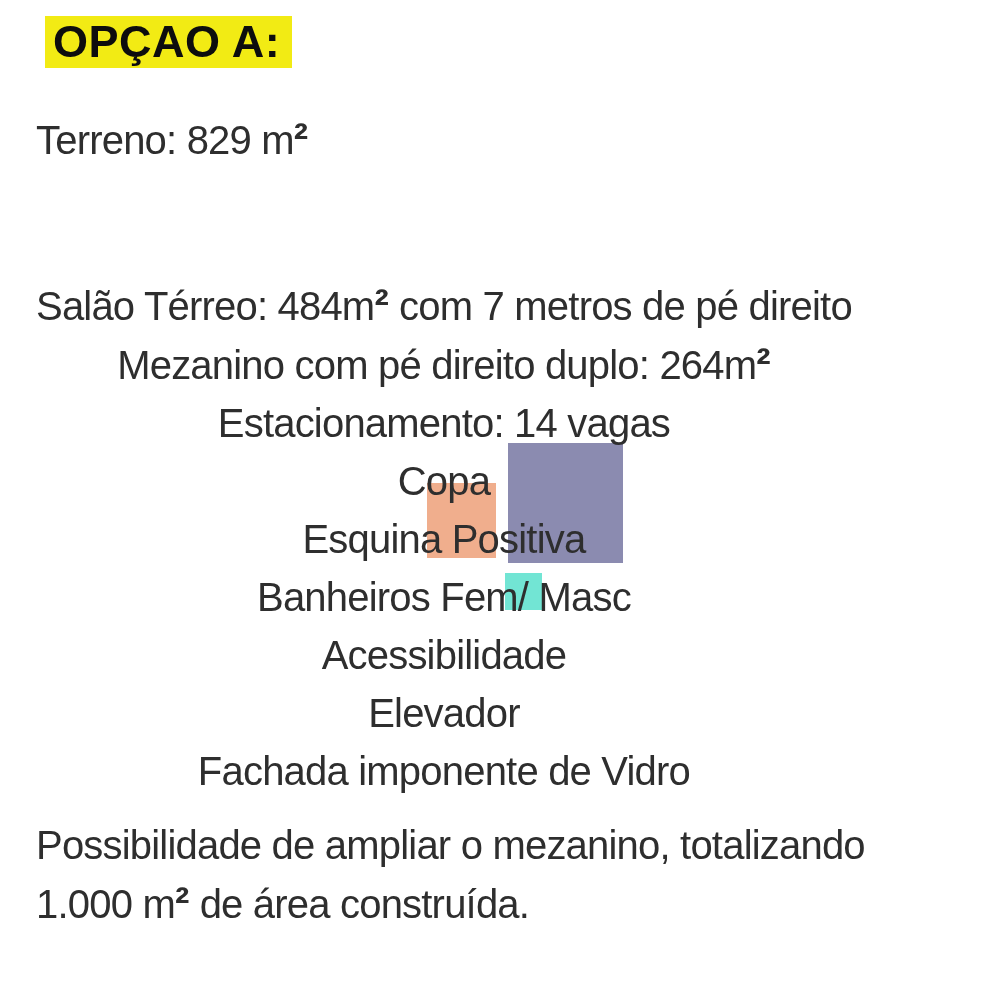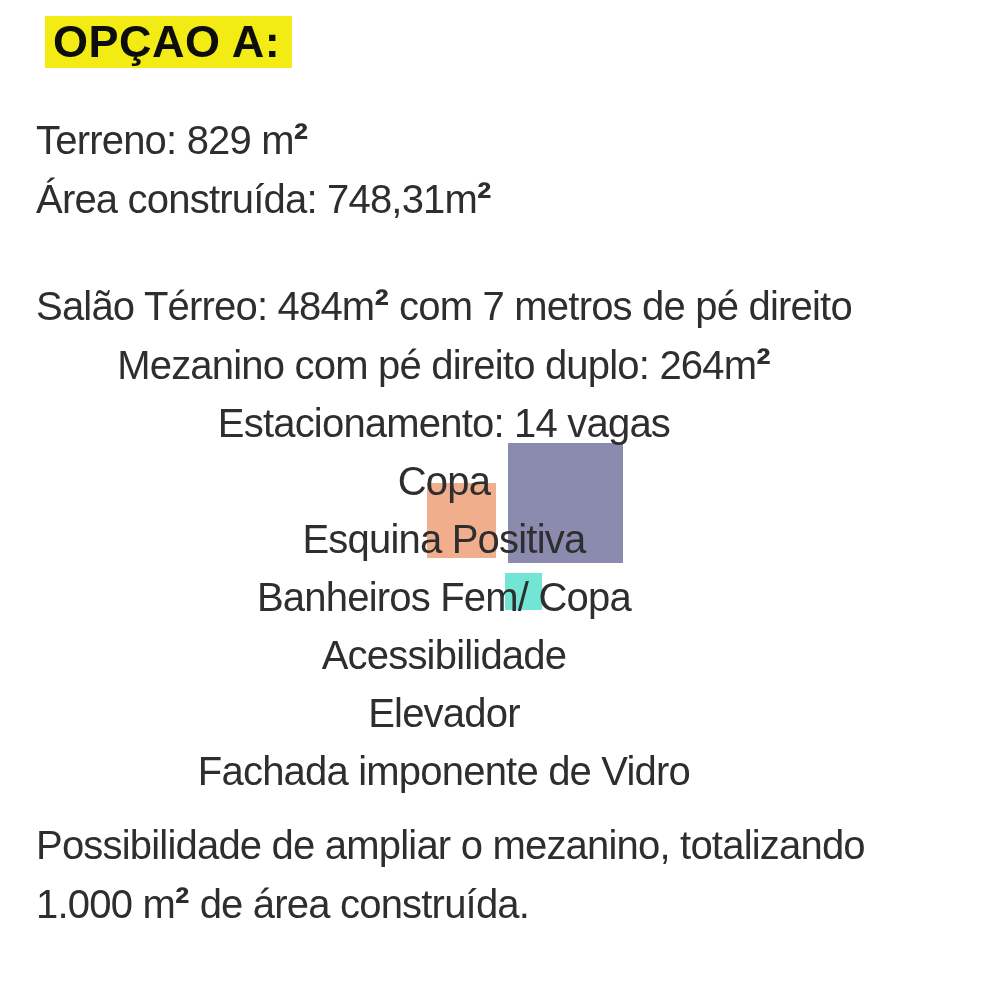--- a/index.html
+++ b/index.html
@@ -50,30 +50,29 @@
 <body>
 
 <div class="title-highlight" style="background: rgb(242, 235, 20); color: rgb(13, 13, 13);">OPÇAO A:</div>
 
 <div class="decor-square" id="sq-orange" style="background: rgb(240, 174, 141);"></div>
 <div class="decor-square" id="sq-purple" style="background: rgb(139, 139, 176);"></div>
 <div class="decor-square" id="sq-teal" style="background: rgb(114, 229, 212);"></div>
 
 <div class="text-block" id="block-summary">
   <span class="line">Terreno: 829 m<span class="sup2">²</span></span>
-  <span class="line">Área construída: 748,31m<span class="sup2">²</span></span>
 </div>
 
 <div class="text-block" id="block-features">
   <span class="line">Salão Térreo: 484m<span class="sup2">²</span> com 7 metros de pé direito</span>
   <span class="line">Mezanino com pé direito duplo: 264m<span class="sup2">²</span></span>
   <span class="line">Estacionamento: 14 vagas</span>
   <span class="line">Copa</span>
   <span class="line">Esquina Positiva</span>
-  <span class="line">Banheiros Fem/ Copa</span>
+  <span class="line">Banheiros Fem/ Masc</span>
   <span class="line">Acessibilidade</span>
   <span class="line">Elevador</span>
   <span class="line">Fachada imponente de Vidro</span>
 </div>
 
 <div class="text-block" id="block-expansion">
   <span class="line">Possibilidade de ampliar o mezanino, totalizando</span>
   <span class="line">1.000 m<span class="sup2">²</span> de área construída.</span>
 </div>
 

